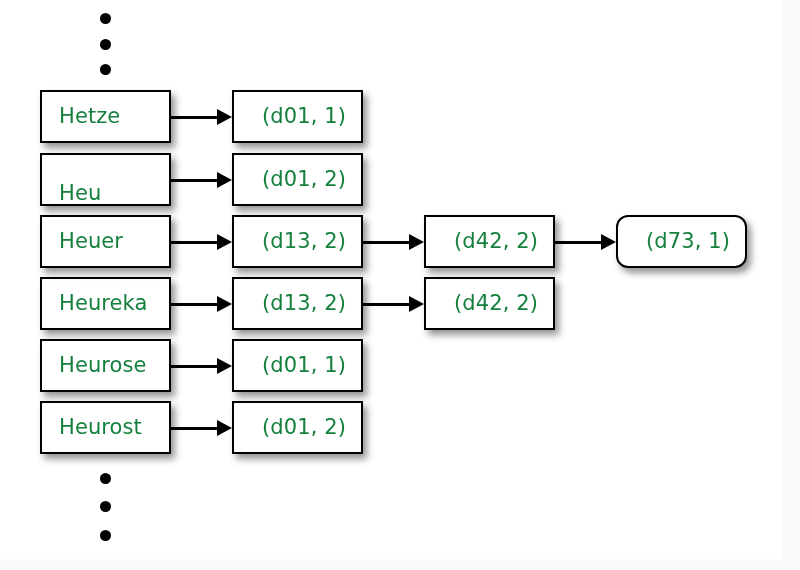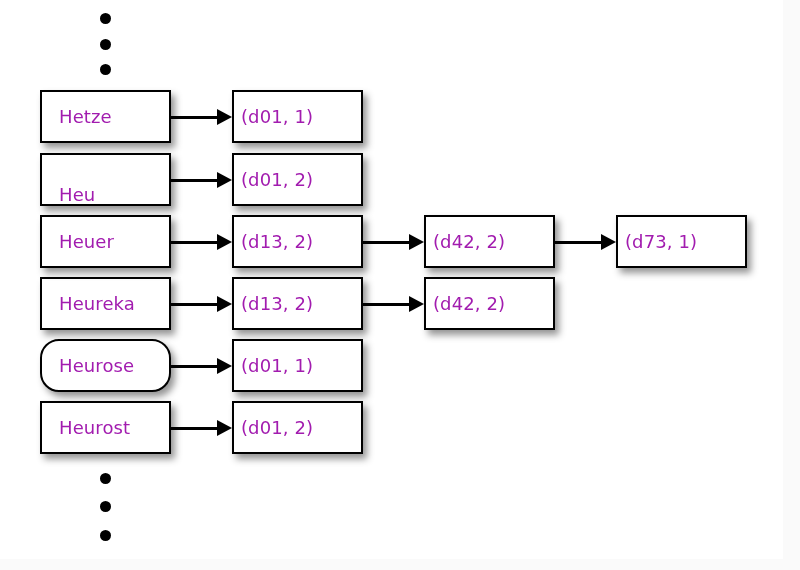--- a/index.html
+++ b/index.html
@@ -34,33 +34,33 @@
 
   
   .node {
     position: absolute;
     box-sizing: border-box;
     background: #ffffff;
     border: 2.5px solid #000000;
     box-shadow: 4px 5px 7px rgba(0,0,0,0.42);
     display: flex;
     align-items: center;
-    color: #a21caf;
-    font-size: 18px;
+    color: #15803d;
+    font-size: 21px;
     line-height: 1;
     letter-spacing: 0.1px;
     white-space: nowrap;
   }
   .node.term {
     justify-content: flex-start;
     padding-left: 17px;
   }
   .node.posting {
     justify-content: flex-start;
-    padding-left: 7px;
+    padding-left: 28px;
     align-items: center;
   }
 
   
   .arrow {
     position: absolute;
     height: 0;
   }
   .arrow .shaft {
     position: absolute;
@@ -105,21 +105,21 @@
   </div>
   <div class="node term" style="left:40px; top:153px; width:131px; height:53px;align-items:flex-end;">
     <span>Heu</span>
   </div>
   <div class="node term" style="left:40px; top:277px; width:131px; height:53px;">
     <span>Heureka</span>
   </div>
   <div class="node term" style="left:40px; top:215px; width:131px; height:53px;">
     <span>Heuer</span>
   </div>
-  <div class="node term" style="left:40px; top:339px; width:131px; height:53px;border-radius:19px;">
+  <div class="node term" style="left:40px; top:339px; width:131px; height:53px;">
     <span>Heurose</span>
   </div>
   <div class="node term" style="left:40px; top:401px; width:131px; height:53px;align-items:center;">
     <span>Heurost</span>
   </div>
 
   <div class="node posting" style="left:232px; top:90px; width:131px; height:53px;">
     <span>(d01, 1)</span>
   </div>
   <div class="node posting" style="left:232px; top:153px; width:131px; height:53px;">
@@ -138,21 +138,21 @@
     <span>(d01, 2)</span>
   </div>
 
   <div class="node posting" style="left:424px; top:215px; width:131px; height:53px;">
     <span>(d42, 2)</span>
   </div>
   <div class="node posting" style="left:424px; top:277px; width:131px; height:53px;">
     <span>(d42, 2)</span>
   </div>
 
-  <div class="node posting" style="left:616px; top:215px; width:131px; height:53px;">
+  <div class="node posting" style="left:616px; top:215px; width:131px; height:53px;border-radius:12px;">
     <span>(d73, 1)</span>
   </div>
 
   <div class="arrow" style="left:171px; top:117px; width:61px;">
     <div class="shaft" style="width:47px;"></div>
     <div class="head" style="left:46px;"></div>
   </div>
   <div class="arrow" style="left:171px; top:180px; width:61px;">
     <div class="shaft" style="width:47px;"></div>
     <div class="head" style="left:46px;"></div>

